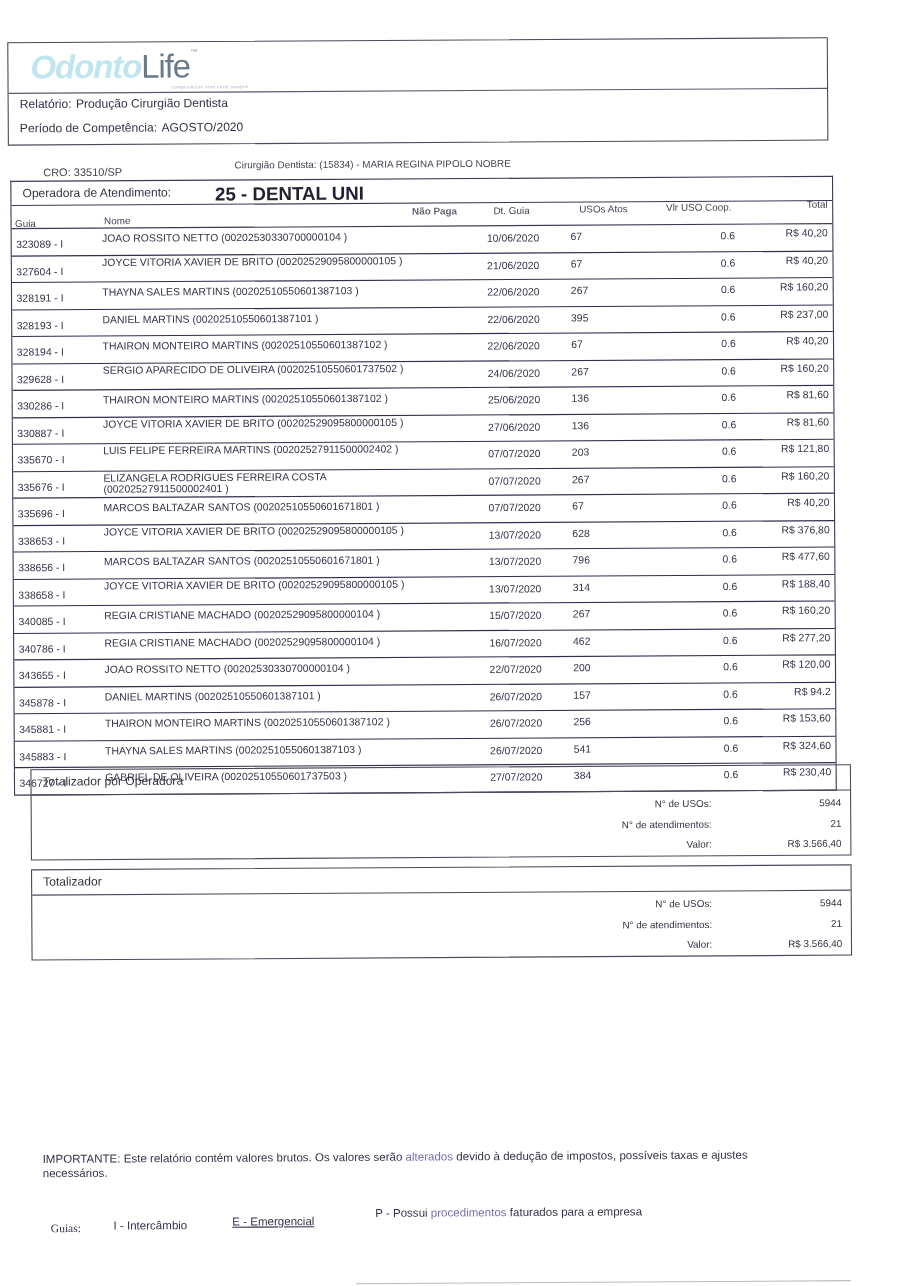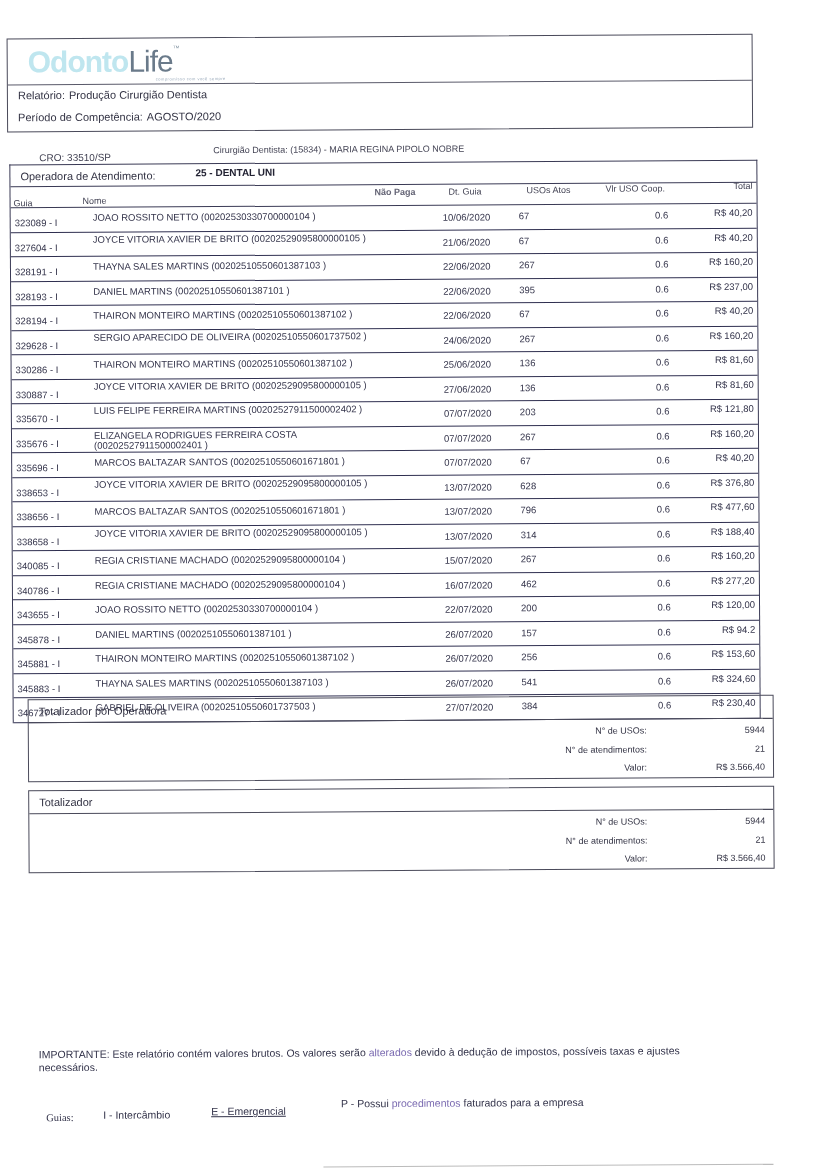--- a/index.html
+++ b/index.html
@@ -3,34 +3,34 @@
 <meta charset="utf-8">
 <style>
   html, body { margin:0; padding:0; background:#ffffff; }
   body { width:826px; height:1169px; position:relative; overflow:hidden;
          font-family:"Liberation Sans", sans-serif; color:#2b2b3a; }
   .page { position:absolute; left:0; top:0; width:826px; height:1169px; transform:rotate(-0.35deg); transform-origin:400px 600px; }
 
   .header-box { position:absolute; left:10px; top:36px; width:744px; height:92px; border:1px solid #4a4a5a; }
   .logo-row { height:45px; border-bottom:1px solid #5a5a6a; position:relative; }
   .logo { position:absolute; left:20px; top:6px; font-size:30px; letter-spacing:-1px; }
-  .logo .odonto { color:#bfe6ef; font-weight:bold; }
+  .logo .odonto { color:#bfe6ef; font-weight:bold; font-style:italic; }
   .logo .life { color:#6a7a8a; font-weight:normal; }
   .logo .tm { font-size:7px; color:#8a9aa8; vertical-align:top; }
   .logo-tagline { position:absolute; left:148px; top:38px; font-size:4px; color:#9aaabb; letter-spacing:0.5px; }
   .hdr-line { position:absolute; left:10px; font-size:11px; color:#333344; }
   .hdr-line .v { margin-left:4px; }
 
   .cro { position:absolute; left:23px; top:150px; font-size:10px; color:#444455;margin-left:19px; }
   .dentist { position:absolute; left:216px; top:144px; font-size:9px; color:#444455; }
 
   .table-box { position:absolute; left:12px; top:162px; width:746px; border:1px solid #3a3a55; border-bottom:none; }
   .oper-row { height:21px; border-bottom:1px solid #3a3a55; position:relative; }
   .oper-label { position:absolute; left:10px; top:5px; font-size:11px; color:#333344; }
-  .oper-value { position:absolute; left:185px; top:3px; font-size:10px; font-weight:bold; color:#222233; }
+  .oper-value { position:absolute; left:185px; top:3px; font-size:17px; font-weight:bold; color:#222233; }
   .col-head { height:20px; position:relative; font-size:9px; color:#444455; border-bottom:1px solid #3a3a55; }
   .col-head span { position:absolute; top:6px; }
 
   .row { height:23.5px; position:relative; border-bottom:1px solid #2f2f50; font-size:9.5px; color:#33334a; }
   .row .guia { position:absolute; left:4px; top:9px; }
   .row .nome { position:absolute; left:82px; top:2px; width:290px; line-height:10px; }
   .row .nome.single { top:5px; }
   .row .dt { position:absolute; left:432px; top:6px; }
   .row .usos { position:absolute; left:508px; top:5px; width:40px; text-align:left; }
   .row .vlr { position:absolute; left:636px; top:5px; width:30px; text-align:center; }
@@ -79,21 +79,21 @@
     <span>(15834) - MARIA REGINA PIPOLO NOBRE</span>
   </div>
 
   <div class="table-box">
     <div class="oper-row">
       <span class="oper-label">Operadora de Atendimento:</span>
       <span class="oper-value">25 - DENTAL UNI</span>
     </div>
     <div class="col-head">
       <span style="left:3px;top:11px;">Guia</span>
-      <span style="left:72px;top:9px;">Nome</span>
+      <span style="left:84px;top:9px;">Nome</span>
       <span style="left:364px;top:2px;font-weight:bold;color:#666677;">Não Paga</span>
       <span style="left:438px;top:2px;">Dt. Guia</span>
       <span style="left:516px;top:1px;">USOs Atos</span>
       <span style="left:595px;top:0px;">Vlr USO Coop.</span>
       <span style="right:4px;top:-2px;">Total</span>
     </div>
     <div id="rows">
         <div class="row">
           <span class="guia">323089 - I</span>
           <span class="nome single">JOAO ROSSITO NETTO (00202530330700000104 )</span>

